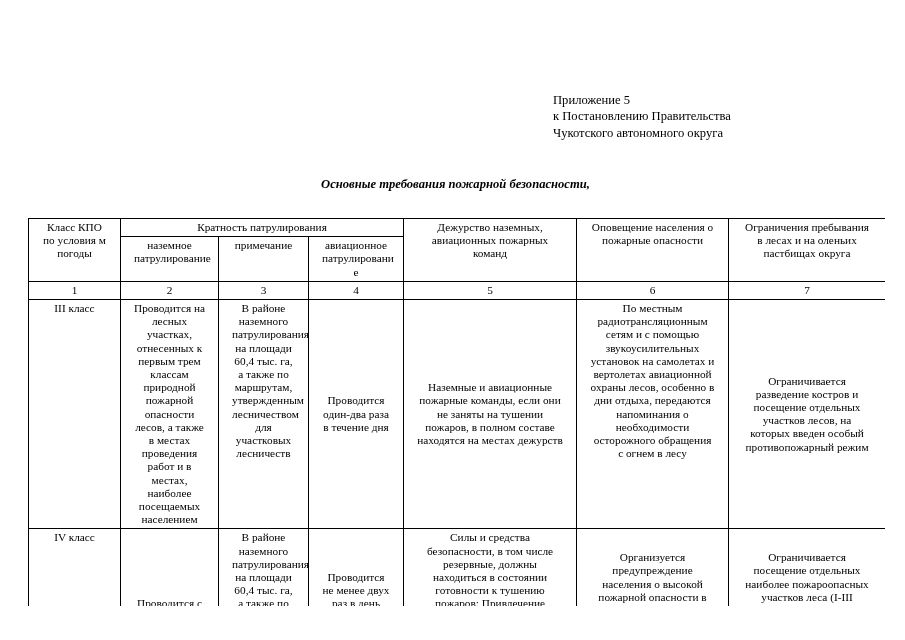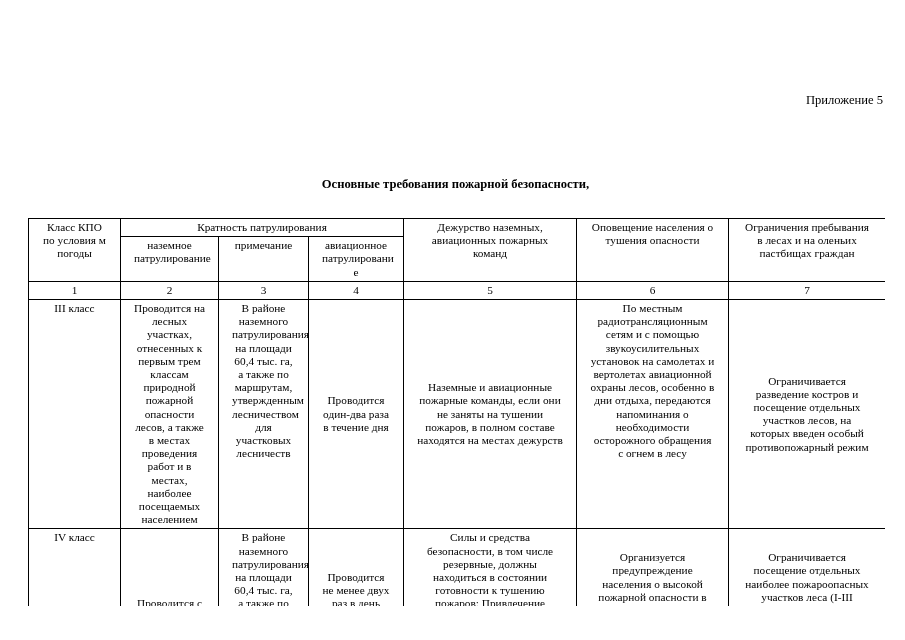--- a/index.html
+++ b/index.html
@@ -23,36 +23,37 @@
     width: 905px;
     height: 640px;
   }
 
   
   .appendix-block {
     position: absolute;
     right: 22px;
     top: 92px;
     width: 330px;
-    text-align: right;
+    text-align: left;
     font-size: 12.6px;
     line-height: 16.4px;
   }
   .appendix-block div { white-space: nowrap; }
 
   
   .doc-title {
     position: absolute;
     left: 28px;
     top: 176px;
     width: 855px;
     text-align: center;
     font-weight: bold;
     font-size: 12.6px;
     line-height: 17px;
+    font-style: italic;
   }
 
   
   .table-wrap {
     position: absolute;
     left: 28px;
     top: 218px;
     width: 857px;
     height: 388px;
     overflow: hidden;
@@ -111,20 +112,22 @@
   col.c6 { width: 152px; }
   col.c7 { width: 157px; }
 </style>
 </head>
 <body>
 
 <div class="page">
 
   <div class="appendix-block">
     <div>Приложение 5</div>
+    <div>к Постановлению Правительства</div>
+    <div>Чукотского автономного округа</div>
   </div>
 
   <div class="doc-title">
     <div>Основные требования пожарной безопасности,</div>
   </div>
 
   <div class="table-wrap">
     <table class="main-table">
       <colgroup>
         <col class="c1">
@@ -133,22 +136,22 @@
           <col class="c4">
         <col class="c5">
           <col class="c6">
           <col class="c7">
       </colgroup>
       <thead>
         <tr>
           <th class="hdr" rowspan="2">Класс КПО по условия м погоды</th>
           <th class="hdr" colspan="3">Кратность патрулирования</th>
           <th class="hdr" rowspan="2">Дежурство наземных, авиационных пожарных команд</th>
-          <th class="hdr" rowspan="2">Оповещение населения о тушения опасности</th>
-          <th class="hdr" rowspan="2">Ограничения пребывания в лесах и на оленьих пастбищах граждан</th>
+          <th class="hdr" rowspan="2">Оповещение населения о пожарные опасности</th>
+          <th class="hdr" rowspan="2">Ограничения пребывания в лесах и на оленьих пастбищах округа</th>
         </tr>
         <tr>
           <th class="hdr">наземное патрулирование</th>
           <th class="hdr">примечание</th>
           <th class="hdr">авиационное патрулировани е</th>
         </tr>
         <tr>
           <td class="numrow">1</td>
           <td class="numrow">2</td>
           <td class="numrow">3</td>

